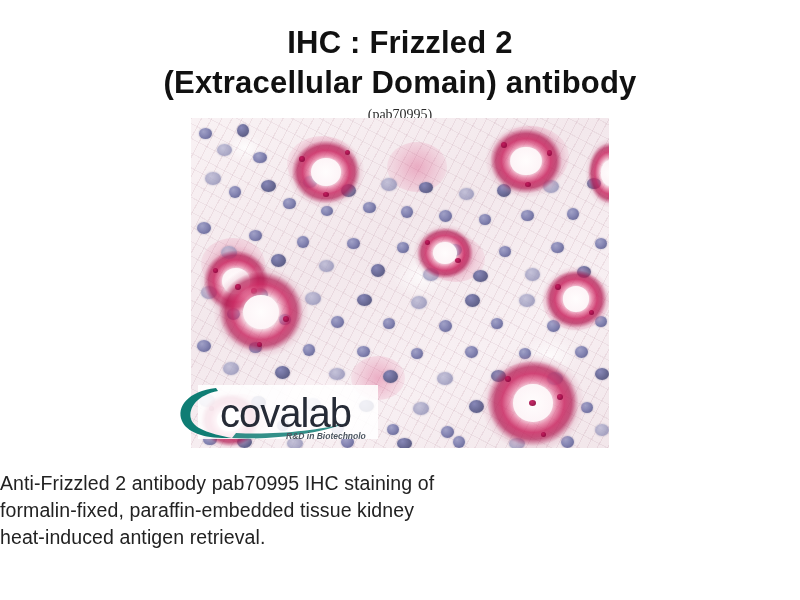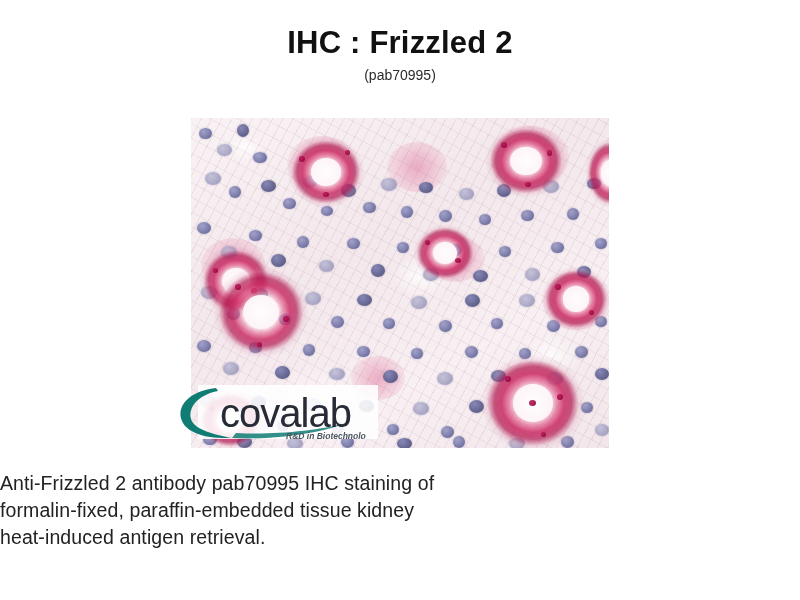--- a/index.html
+++ b/index.html
@@ -29,21 +29,21 @@
     font-weight: bold;
     font-size: 31px;
     line-height: 38px;
     letter-spacing: 0.2px;
     color: #111111;
     white-space: nowrap;
   }
   .title-line-1 { margin-top: 4px; }
   .title-line-2 { margin-top: 2px; }
   .subtitle {
-    font-family: Liberation Sans, sans-serif;
+    font-family: Liberation Serif, serif;
     font-weight: normal;
     font-size: 14px;
     line-height: 18px;
     color: #2b2b2b;
     margin-top: 4px;
   }
 
   
   .micrograph-wrap {
     position: absolute;
@@ -164,20 +164,21 @@
     color: #222222;
     letter-spacing: .1px;
   }
   .caption div { white-space: nowrap; }
 </style>
 </head>
 <body>
 
 <div class="title-block">
   <div class="title-line title-line-1">IHC : Frizzled 2</div>
+  <div class="title-line title-line-2">(Extracellular Domain) antibody</div>
   <div class="subtitle">(pab70995)</div>
 </div>
 
 <div class="micrograph-wrap">
   <div class="micrograph">
     <div class="stroma"></div>
 
     <div class="nuclei">
       <div class="haze" style="left:96px;top:18px;width:70px;height:56px;"></div>
       <div class="haze" style="left:196px;top:24px;width:60px;height:50px;"></div>

